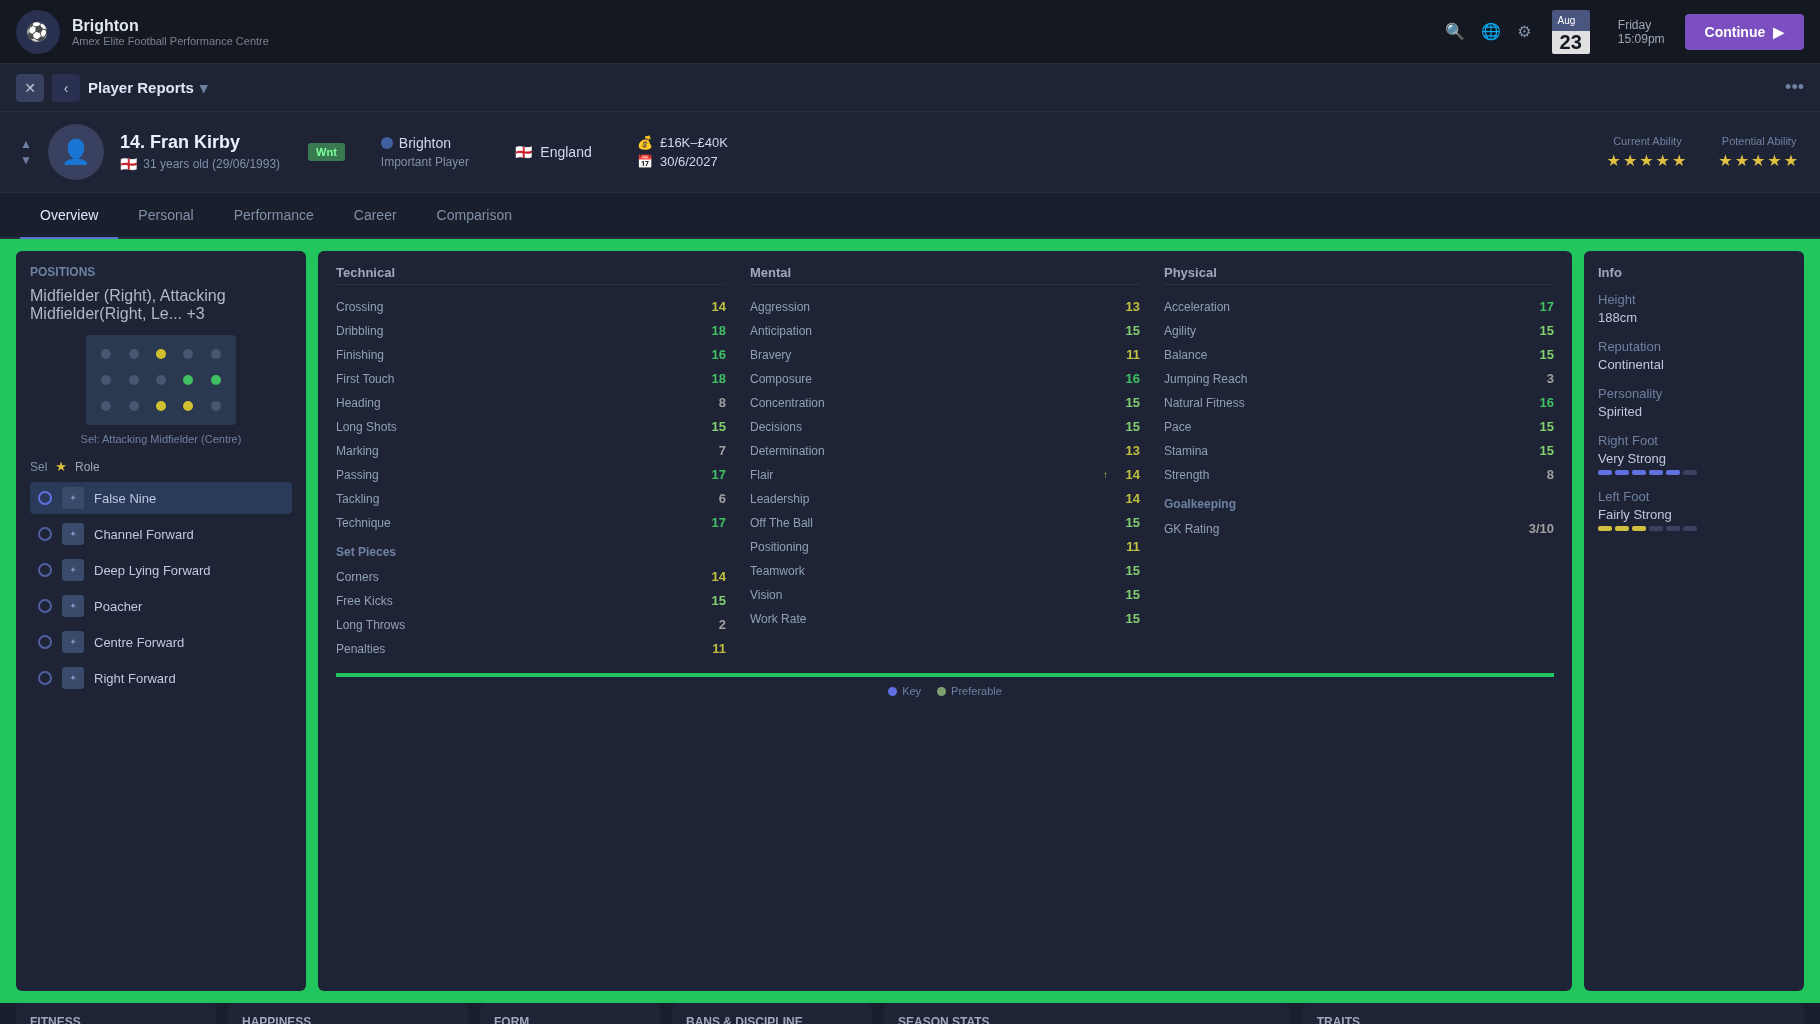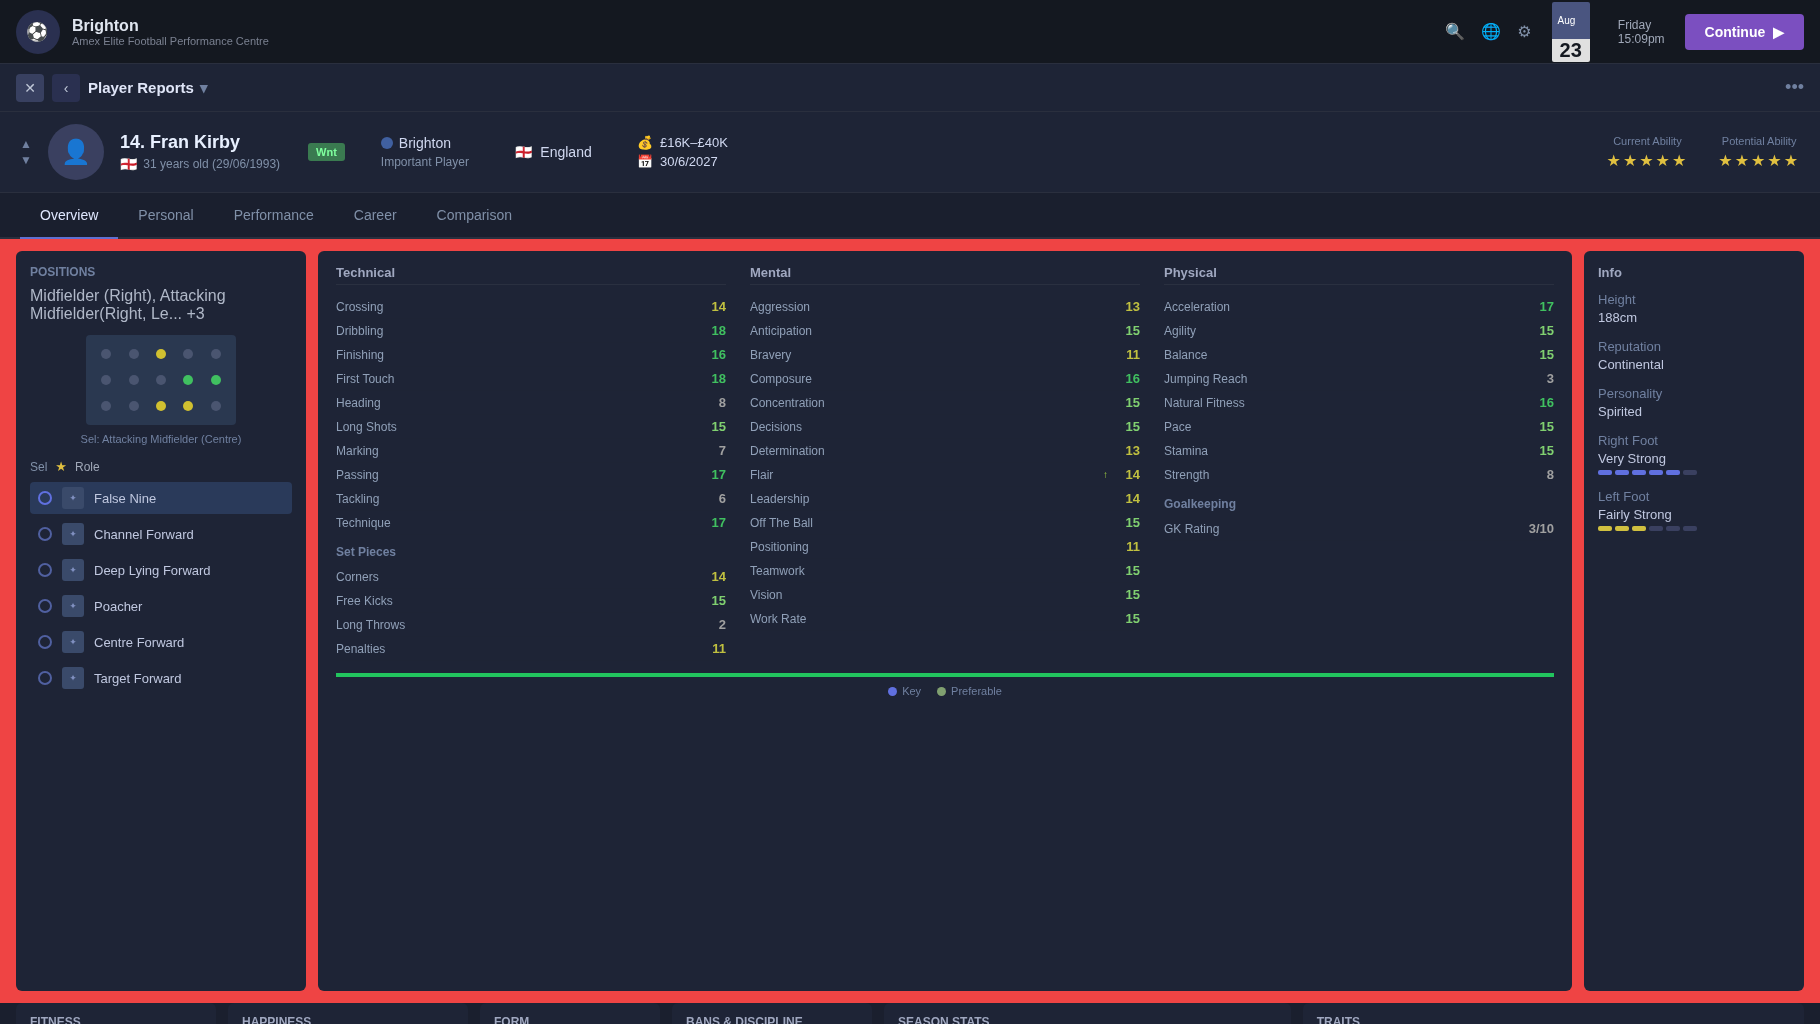--- a/index.html
+++ b/index.html
@@ -31,21 +31,21 @@
       margin-right: 12px;
     }
     .club-info .club-name { font-size: 16px; font-weight: 600; color: #e0e6f0; }
     .club-info .club-sub { font-size: 11px; color: #7a8090; }
     .top-bar-right {
       margin-left: auto;
       display: flex; align-items: center; gap: 20px;
     }
     .top-icons { display: flex; gap: 16px; }
     .top-icon { color: #8090a8; font-size: 16px; cursor: pointer; }
-    .date-month { background: #4a5580; color: #fff; font-size: 10px; padding: 13px 6px; border-radius: 2px 2px 0 0; }
+    .date-month { background: #4a5580; color: #fff; font-size: 10px; padding: 5px 6px; border-radius: 2px 2px 0 0; }
     .date-day { background: #e0e0e0; color: #141820; font-size: 20px; font-weight: 700; padding: 0 8px; border-radius: 0 0 2px 2px; }
     .date-text { font-size: 12px; color: #a0a8b8; margin-left: 8px; }
     .continue-btn {
       background: #7b4fc0;
       color: #fff;
       border: none;
       padding: 10px 20px;
       font-size: 14px;
       font-weight: 600;
       border-radius: 4px;
@@ -162,21 +162,21 @@
       color: #e0e8ff;
       border-bottom: 2px solid #6070d0;
     }
 
     
     .main-content {
       display: flex;
       height: calc(1024px - 64px - 48px - 80px - 48px - 20px);
       gap: 0;
       padding: 12px 16px;
-      background: #ef4444;
+      background: #22c55e;
     }
 
     
     .left-panel {
       width: 290px;
       min-width: 290px;
       background: #1e2436;
       border-radius: 6px;
       padding: 14px;
       margin-right: 12px;
@@ -459,21 +459,21 @@
         <span class="role-name">Poacher</span>
       </div>
       <div class="role-item">
         <div class="role-radio"></div>
         <div class="role-icon">✦</div>
         <span class="role-name">Centre Forward</span>
       </div>
       <div class="role-item">
         <div class="role-radio"></div>
         <div class="role-icon">✦</div>
-        <span class="role-name">Target Forward</span>
+        <span class="role-name">Right Forward</span>
       </div>
     </div>
   </div>
 
   <div class="center-panel">
     <div class="attr-grid">
 
       <div>
         <div class="attr-section-title">Technical</div>
         <div class="attr-row">

